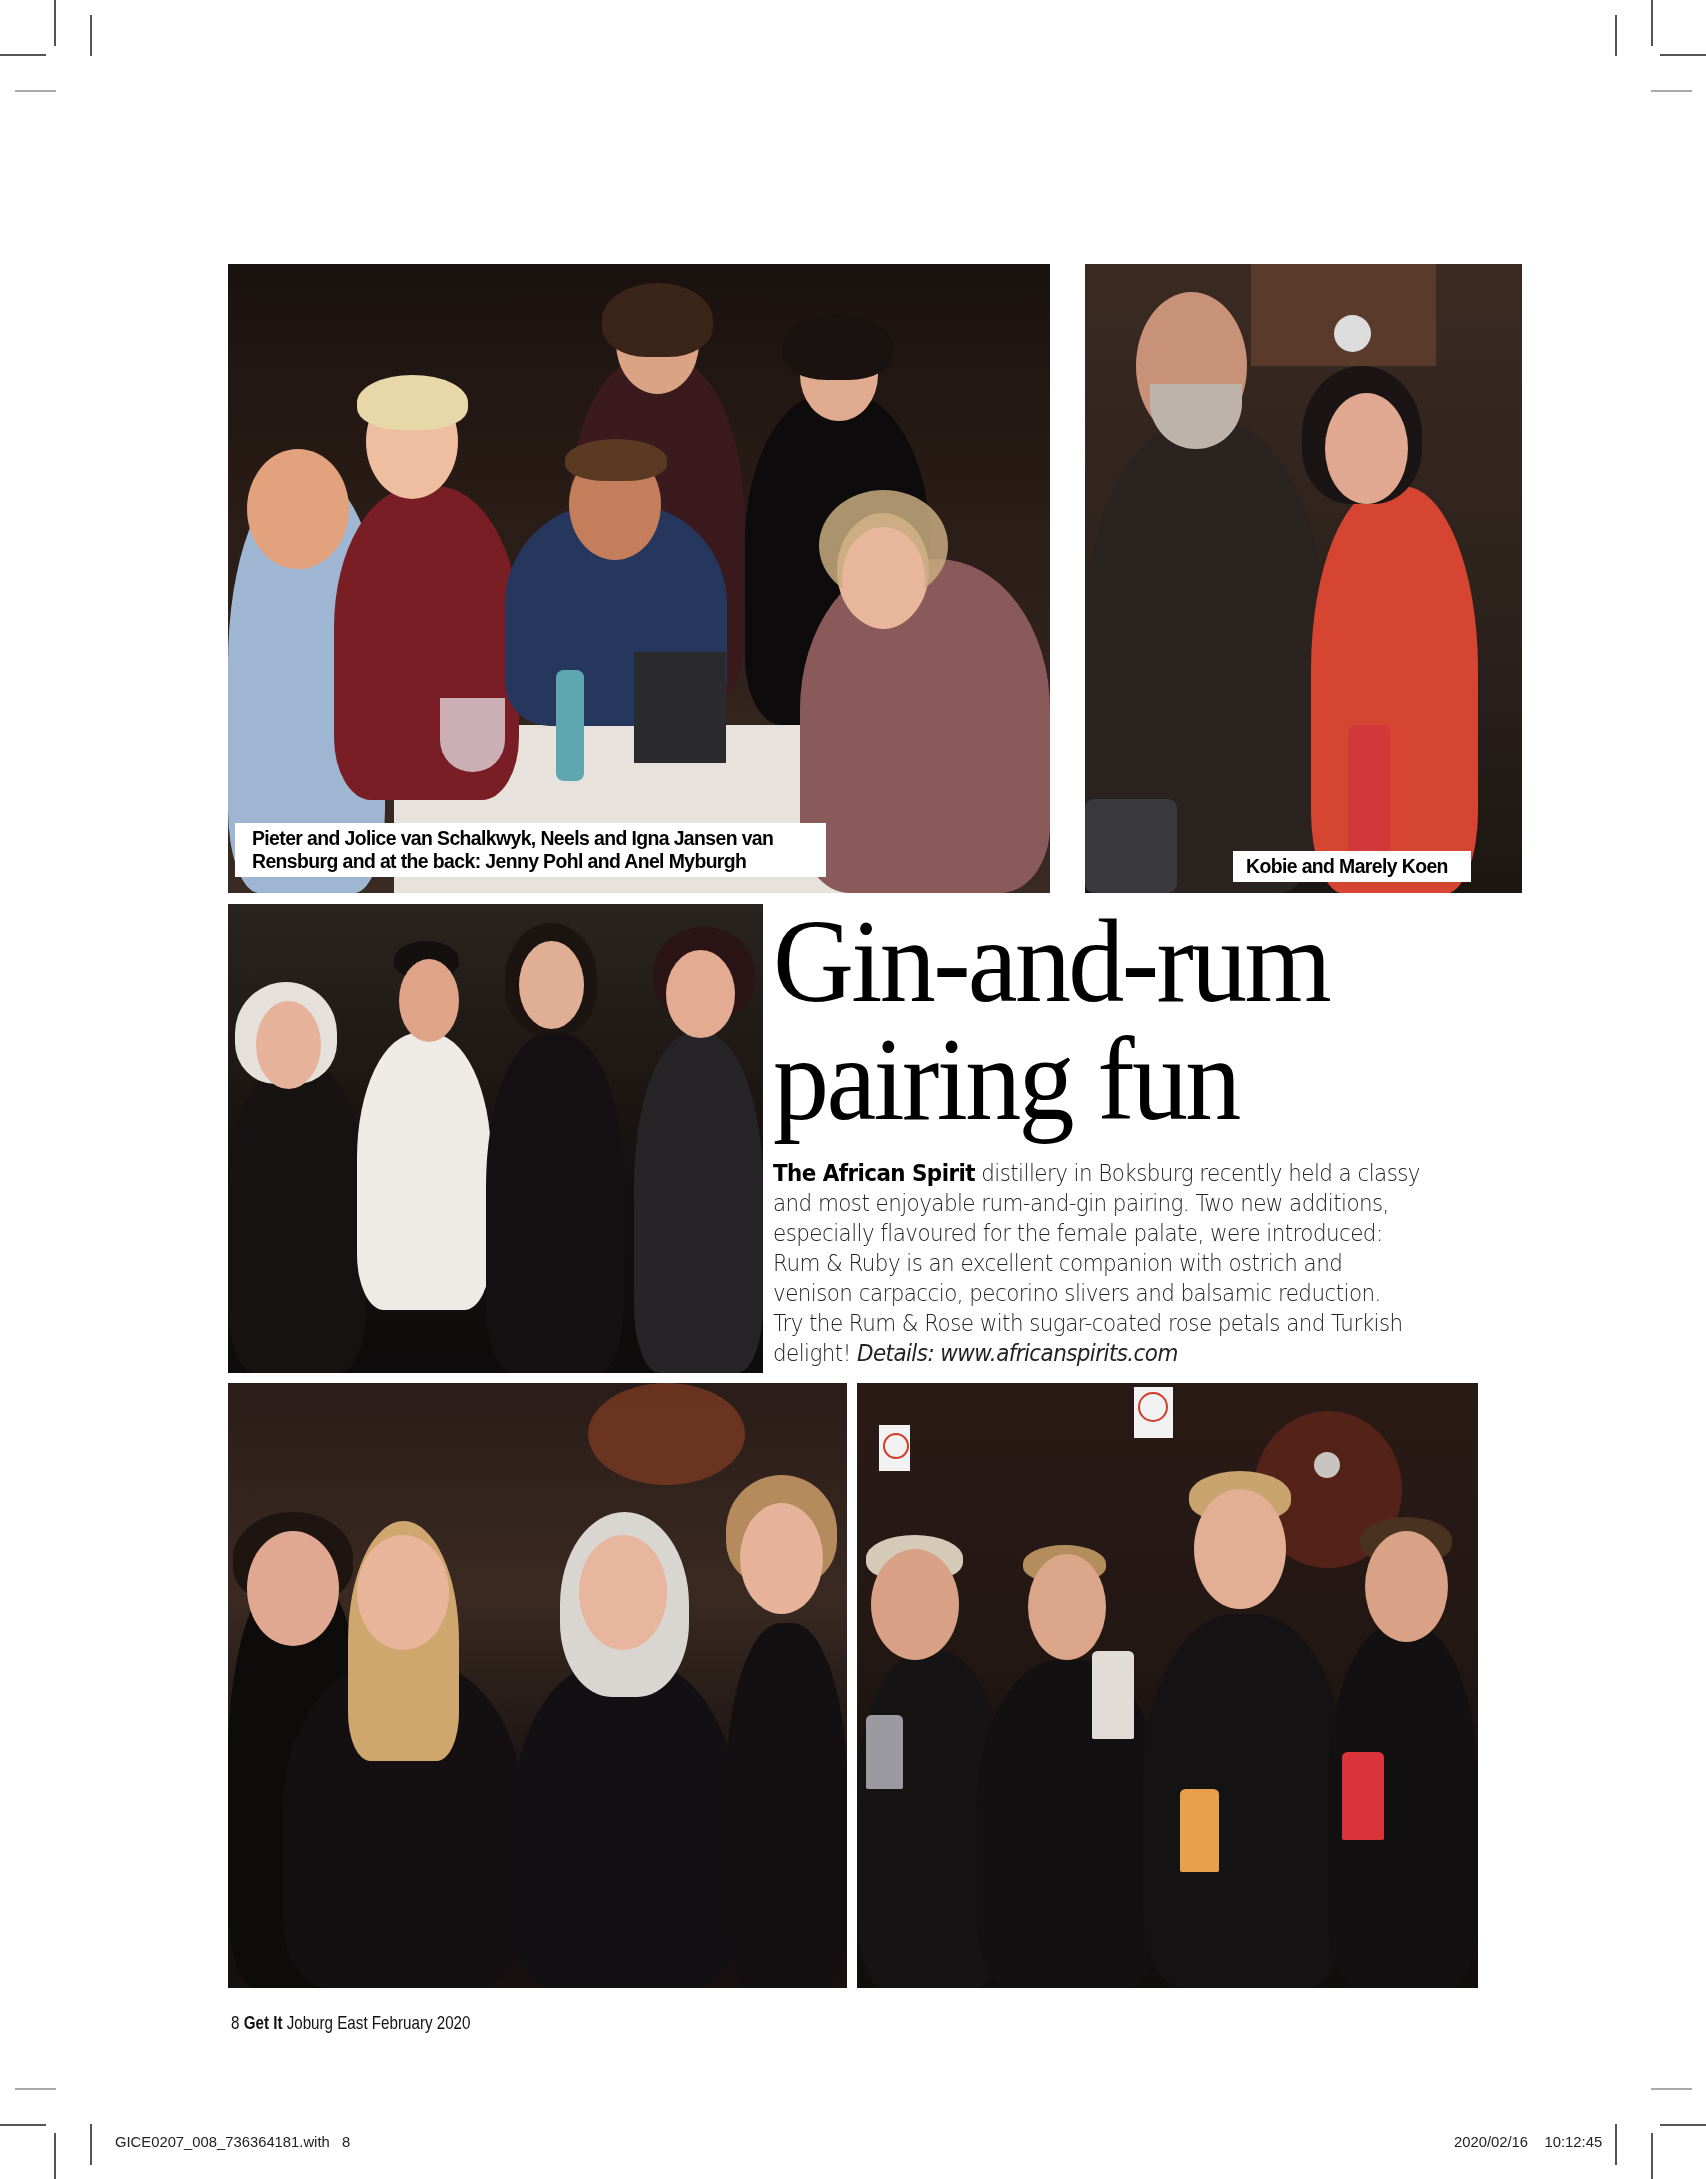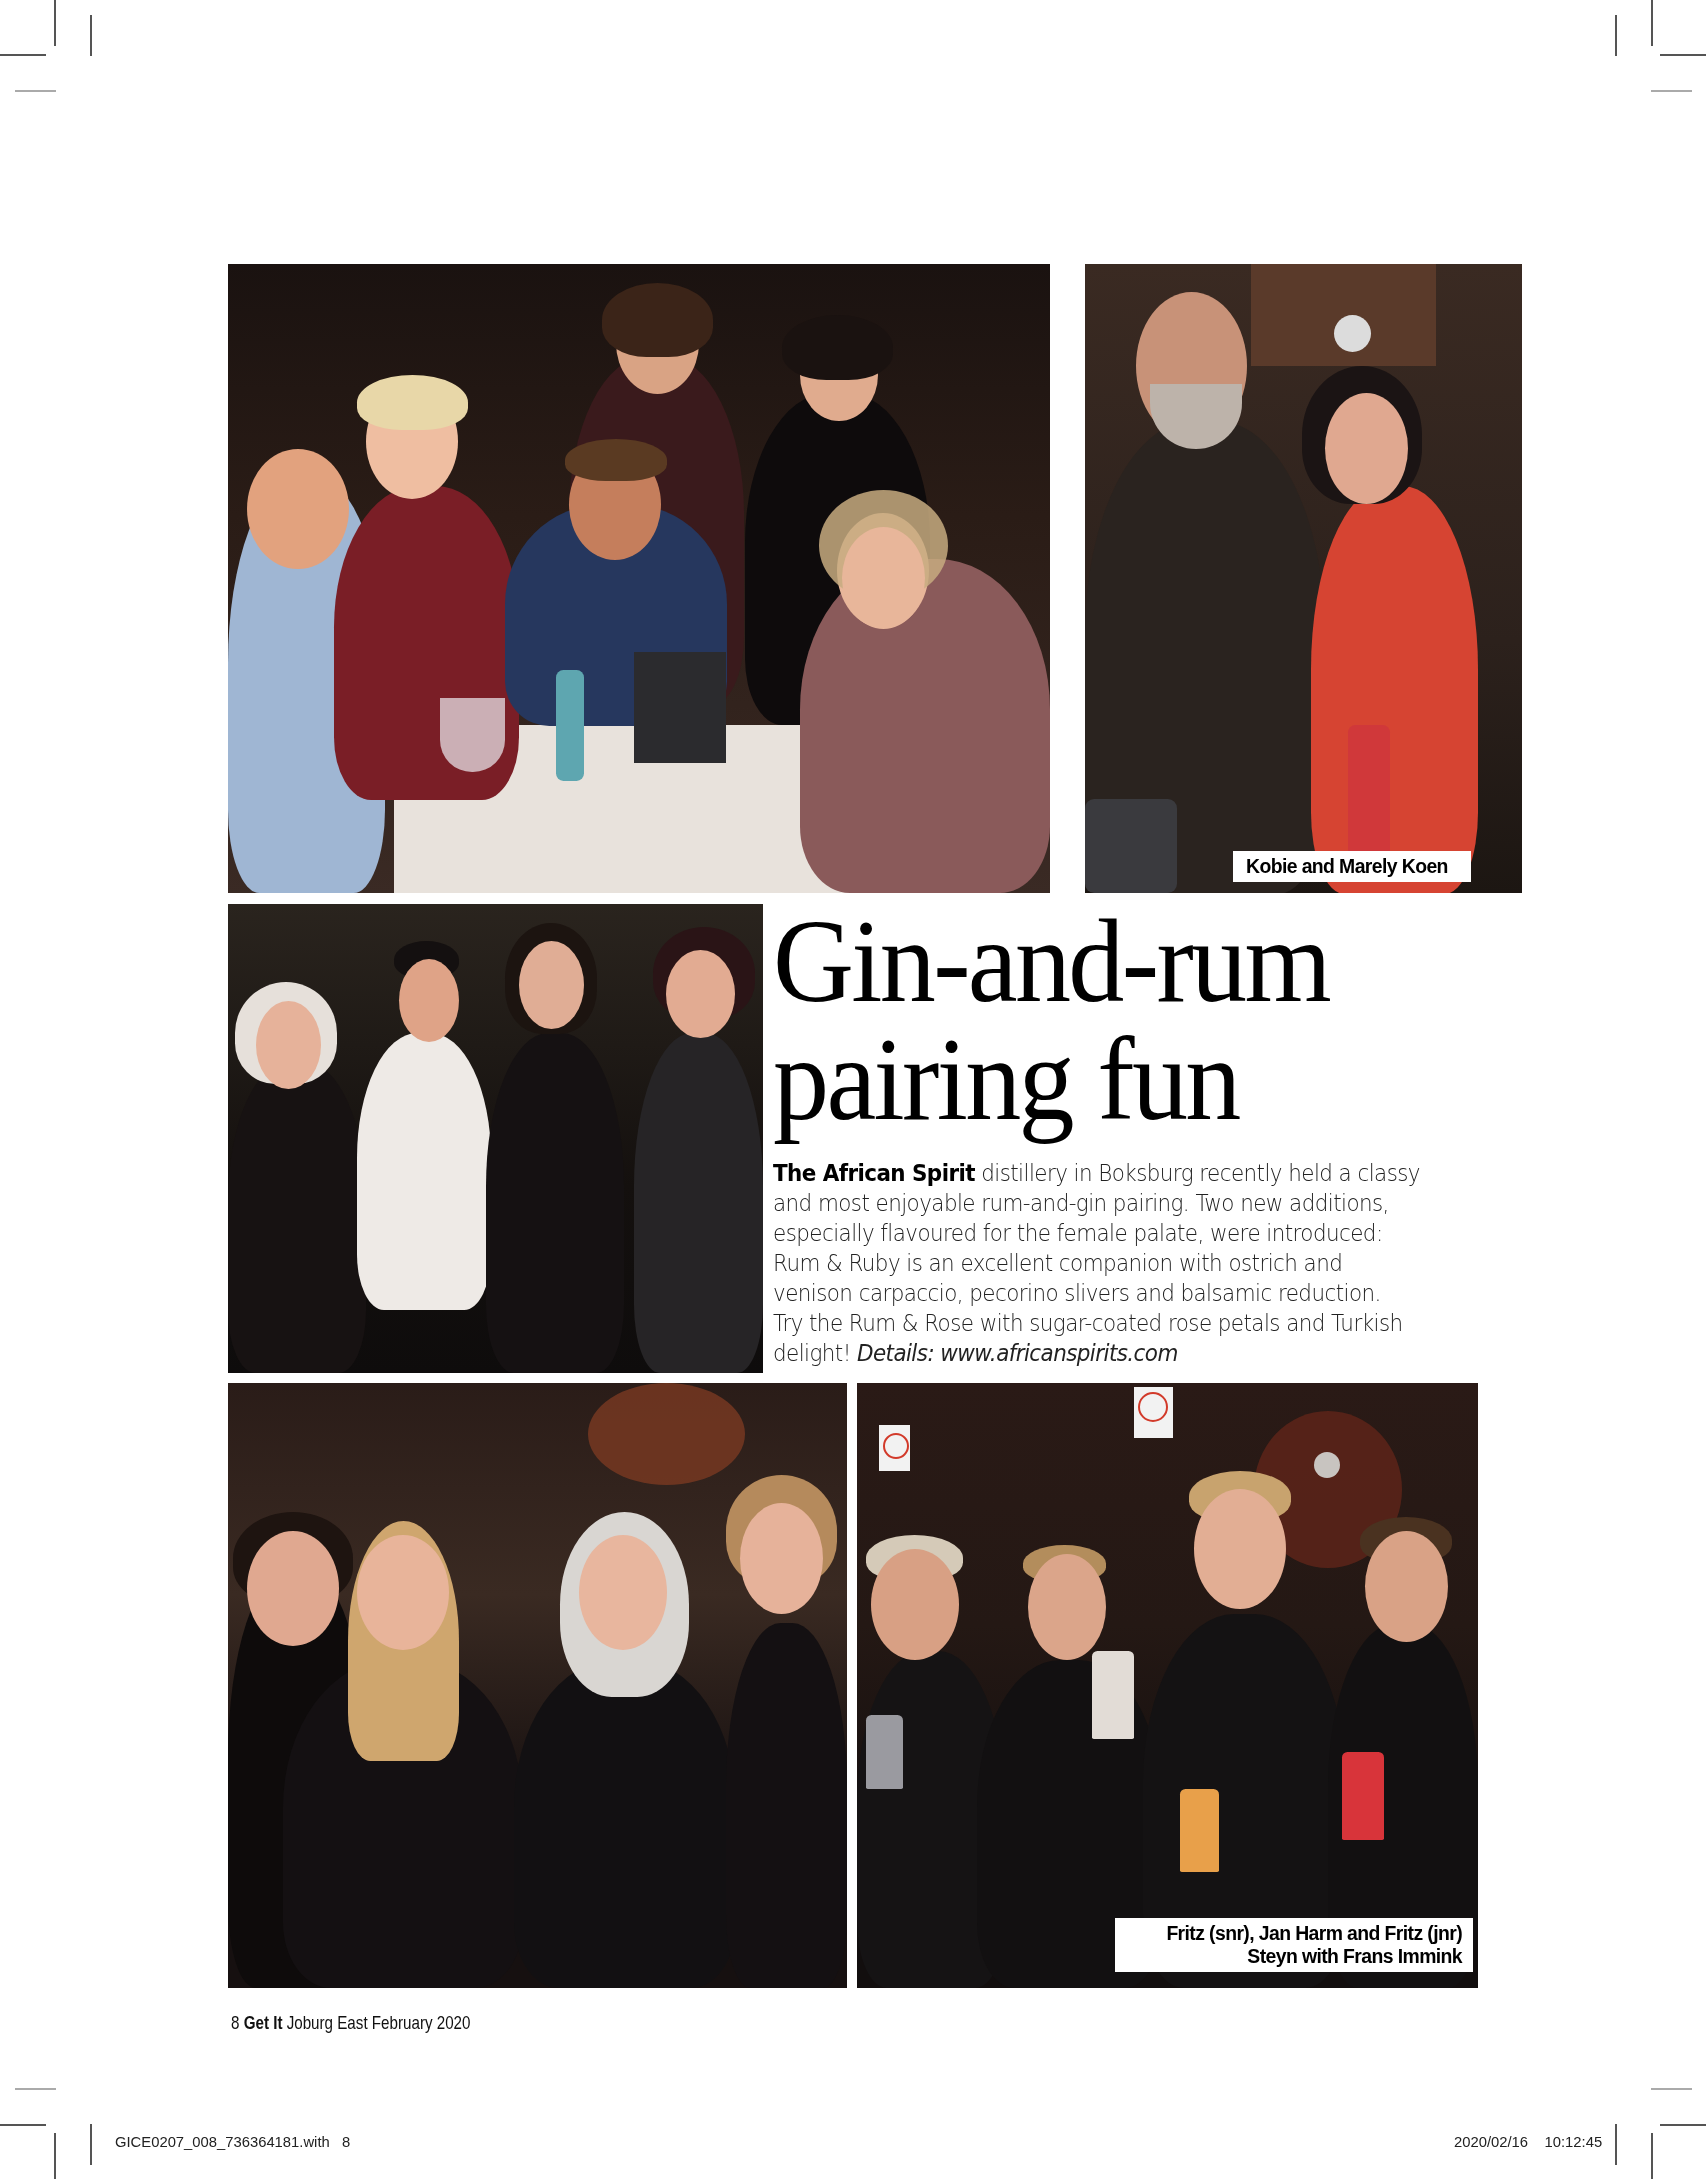--- a/index.html
+++ b/index.html
@@ -88,20 +88,24 @@
   <div class="person" style="left:277px;top:240px;width:222px;height:222px;background:#26375e;"></div>
   <div class="head" style="left:341px;top:185px;width:92px;height:111px;background:#c57e5c;"></div>
   <div class="hair" style="left:337px;top:175px;width:102px;height:42px;background:#5a3a22;"></div>
   <div class="person" style="left:572px;top:295px;width:250px;height:334px;background:#8a5a5a;"></div>
   <div class="head" style="left:609px;top:249px;width:92px;height:115px;background:#e8b69a;"></div>
   <div class="hair" style="left:591px;top:226px;width:129px;height:111px;background:#c7ab80;border-radius:50%;opacity:0.85;"></div>
   <div class="head" style="left:614px;top:263px;width:83px;height:102px;background:#e8b69a;"></div>
   <div class="abs" style="left:212px;top:434px;width:65px;height:74px;background:#d9c9cf;border-radius:0 0 32px 32px;opacity:0.85;"></div>
   <div class="abs" style="left:328px;top:406px;width:28px;height:111px;background:#5ea6b0;border-radius:7.4px;"></div>
   <div class="abs" style="left:406px;top:388px;width:92px;height:111px;background:#2b2b2e;"></div>
+  <div class="caption" style="left:7.4px;top:559px;width:591px;">
+    <span>Pieter and Jolice van Schalkwyk, Neels and Igna Jansen van</span>
+    <span>Rensburg and at the back: Jenny Pohl and Anel Myburgh</span>
+  </div>
 </div>
 
 <div class="photo" style="left:1085px;top:264px;width:393px;height:629px;background:#2a1d18;padding-left:44px;">
   <div class="scene" style="background:linear-gradient(180deg,#3a2a22 0%,#2c211c 60%,#1c1612 100%);"></div>
   <div class="abs" style="left:166px;top:0;width:185px;height:102px;background:#5a3a2a;"></div>
   <div class="head" style="left:249px;top:51px;width:37px;height:37px;background:#dcdcdc;"></div>
   <div class="person" style="left:0;top:157px;width:240px;height:473px;background:#2a231f;"></div>
   <div class="head" style="left:51px;top:28px;width:111px;height:148px;background:#c89278;"></div>
   <div class="abs" style="left:65px;top:120px;width:92px;height:65px;background:#bdb3aa;border-radius:0 0 46px 46px;"></div>
   <div class="person" style="left:226px;top:222px;width:167px;height:408px;background:#d64432;"></div>
@@ -179,24 +183,20 @@
   <div class="person" style="left:286px;top:231px;width:203px;height:374px;background:#141213;"></div>
   <div class="hair" style="left:332px;top:88px;width:102px;height:51px;background:#c8a36e;"></div>
   <div class="head" style="left:337px;top:106px;width:92px;height:120px;background:#e2ae94;"></div>
   <div class="person" style="left:471px;top:240px;width:150px;height:365px;background:#121011;"></div>
   <div class="hair" style="left:503px;top:134px;width:92px;height:46px;background:#4a3220;"></div>
   <div class="head" style="left:508px;top:148px;width:83px;height:111px;background:#d9a286;"></div>
   <div class="abs" style="left:235px;top:268px;width:42px;height:88px;background:#e2dcd6;border-radius:5.5px 5.5px 1.8px 1.8px;"></div>
   <div class="abs" style="left:323px;top:406px;width:39px;height:83px;background:#e8a04a;border-radius:5.5px 5.5px 1.8px 1.8px;"></div>
   <div class="abs" style="left:485px;top:369px;width:42px;height:88px;background:#d8343a;border-radius:5.5px 5.5px 1.8px 1.8px;"></div>
   <div class="abs" style="left:9.2px;top:332px;width:37px;height:74px;background:#9a9aa0;border-radius:5.5px 5.5px 1.8px 1.8px;"></div>
-  <div class="caption right" style="left:258px;top:535px;width:358px;padding-left:13px;padding-right:11px;">
-    <span>Fritz (snr), Jan Harm and Fritz (jnr)</span>
-    <span>Steyn with Frans Immink</span>
-  </div>
 </div>
 
 <div class="folio">
   <span>8</span>
   <b>Get It</b>
   <span>Joburg East February 2020</span>
 </div>
 
 <div class="slug" style="left:115px;">
   <span>GICE0207_008_736364181.with</span>&nbsp;&nbsp;

